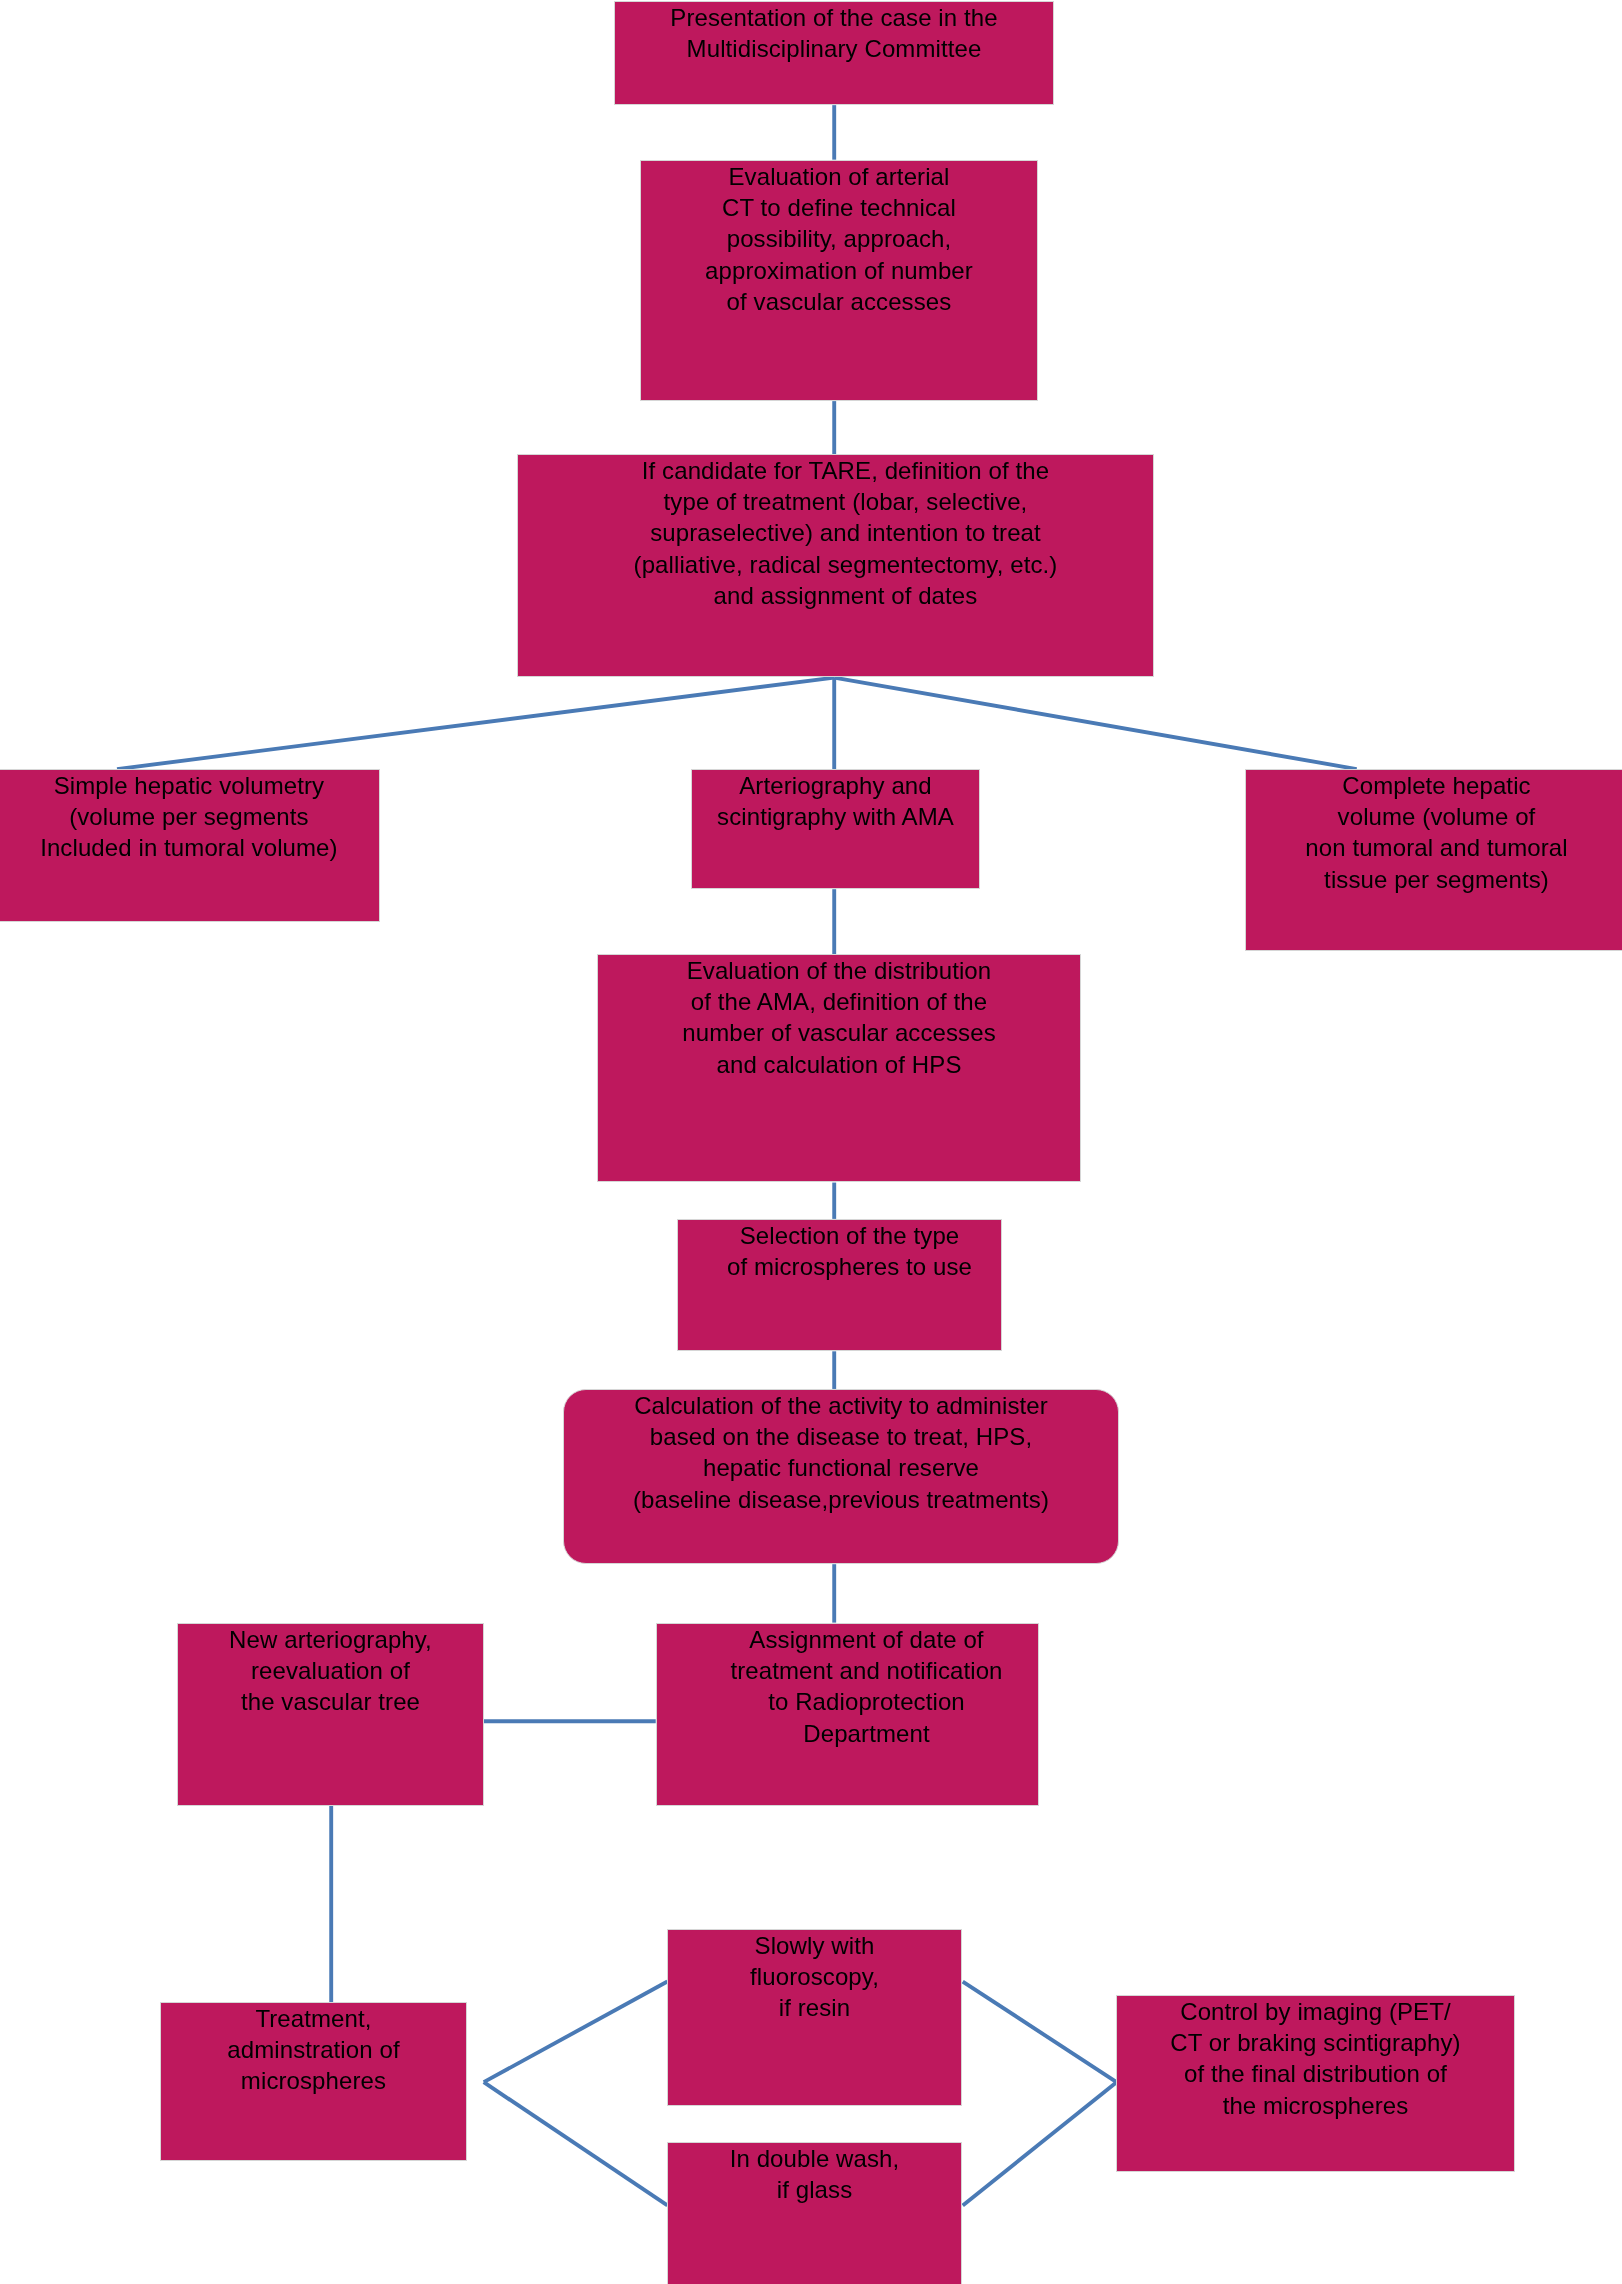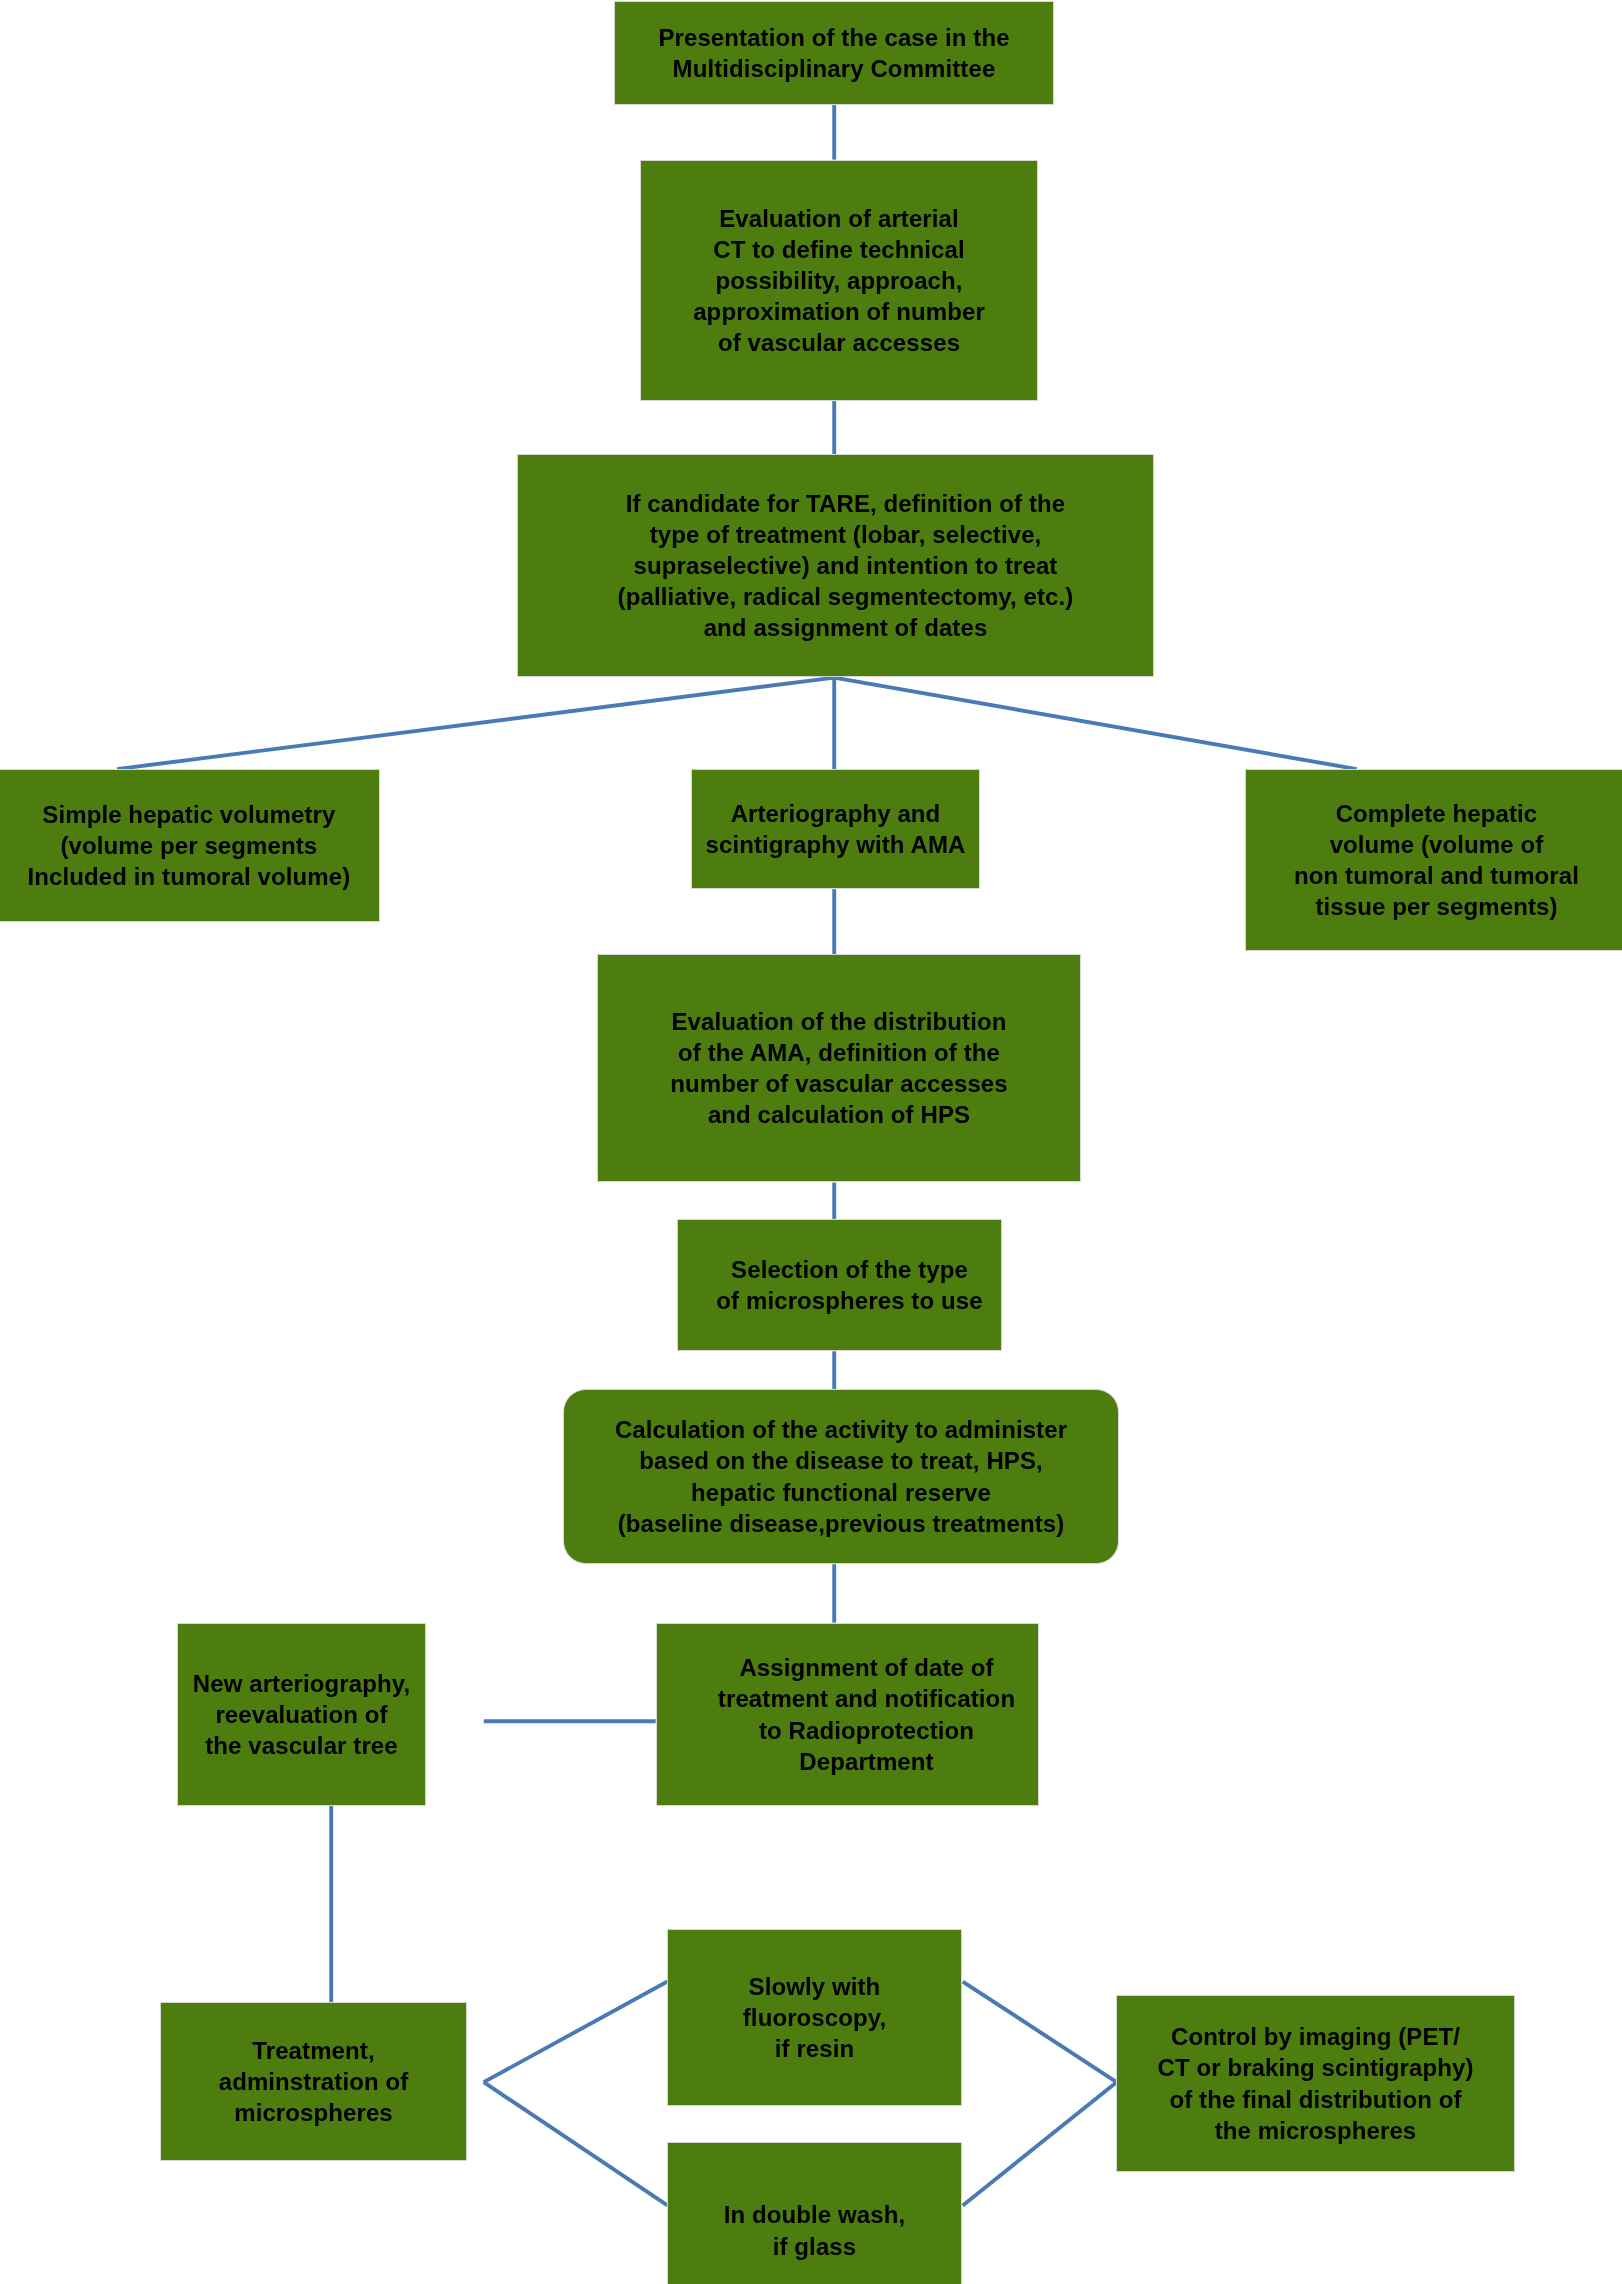--- a/index.html
+++ b/index.html
@@ -21,28 +21,27 @@
     left: 0;
     top: 0;
     width: 1623px;
     height: 2284px;
     pointer-events: none;
     z-index: 1;
   }
   .node {
     position: absolute;
     box-sizing: border-box;
-    background: #4d7c0f;
+    background: #be185d;
     border: 1.9px solid #d6d6d6;
     display: flex;
-    align-items: center;
+    align-items: flex-start;
     justify-content: center;
     text-align: center;
     z-index: 2;
-    font-weight: bold;
   }
   .node .label {
     display: block;
     color: #000000;
     font-size: 24px;
     line-height: 1.30;
     white-space: pre-line;
     padding: 0 6.5px;
     letter-spacing: 0.1px;
   }
@@ -136,21 +135,21 @@
 of microspheres to use</span>
   </div>
 
   <div class="node" style="left:563px; top:1389px; width:556px; height:175px;border-radius:23px;">
     <span class="label">Calculation of the activity to administer
 based on the disease to treat, HPS,
 hepatic functional reserve
 (baseline disease,previous treatments)</span>
   </div>
 
-  <div class="node" style="left:177px; top:1623px; width:249px; height:183px;">
+  <div class="node" style="left:177px; top:1623px; width:307px; height:183px;">
     <span class="label">New arteriography,
 reevaluation of
 the vascular tree</span>
   </div>
 
   <div class="node" style="left:656px; top:1623px; width:383px; height:183px;padding-left:38px;">
     <span class="label">Assignment of date of
 treatment and notification
 to Radioprotection
 Department</span>

